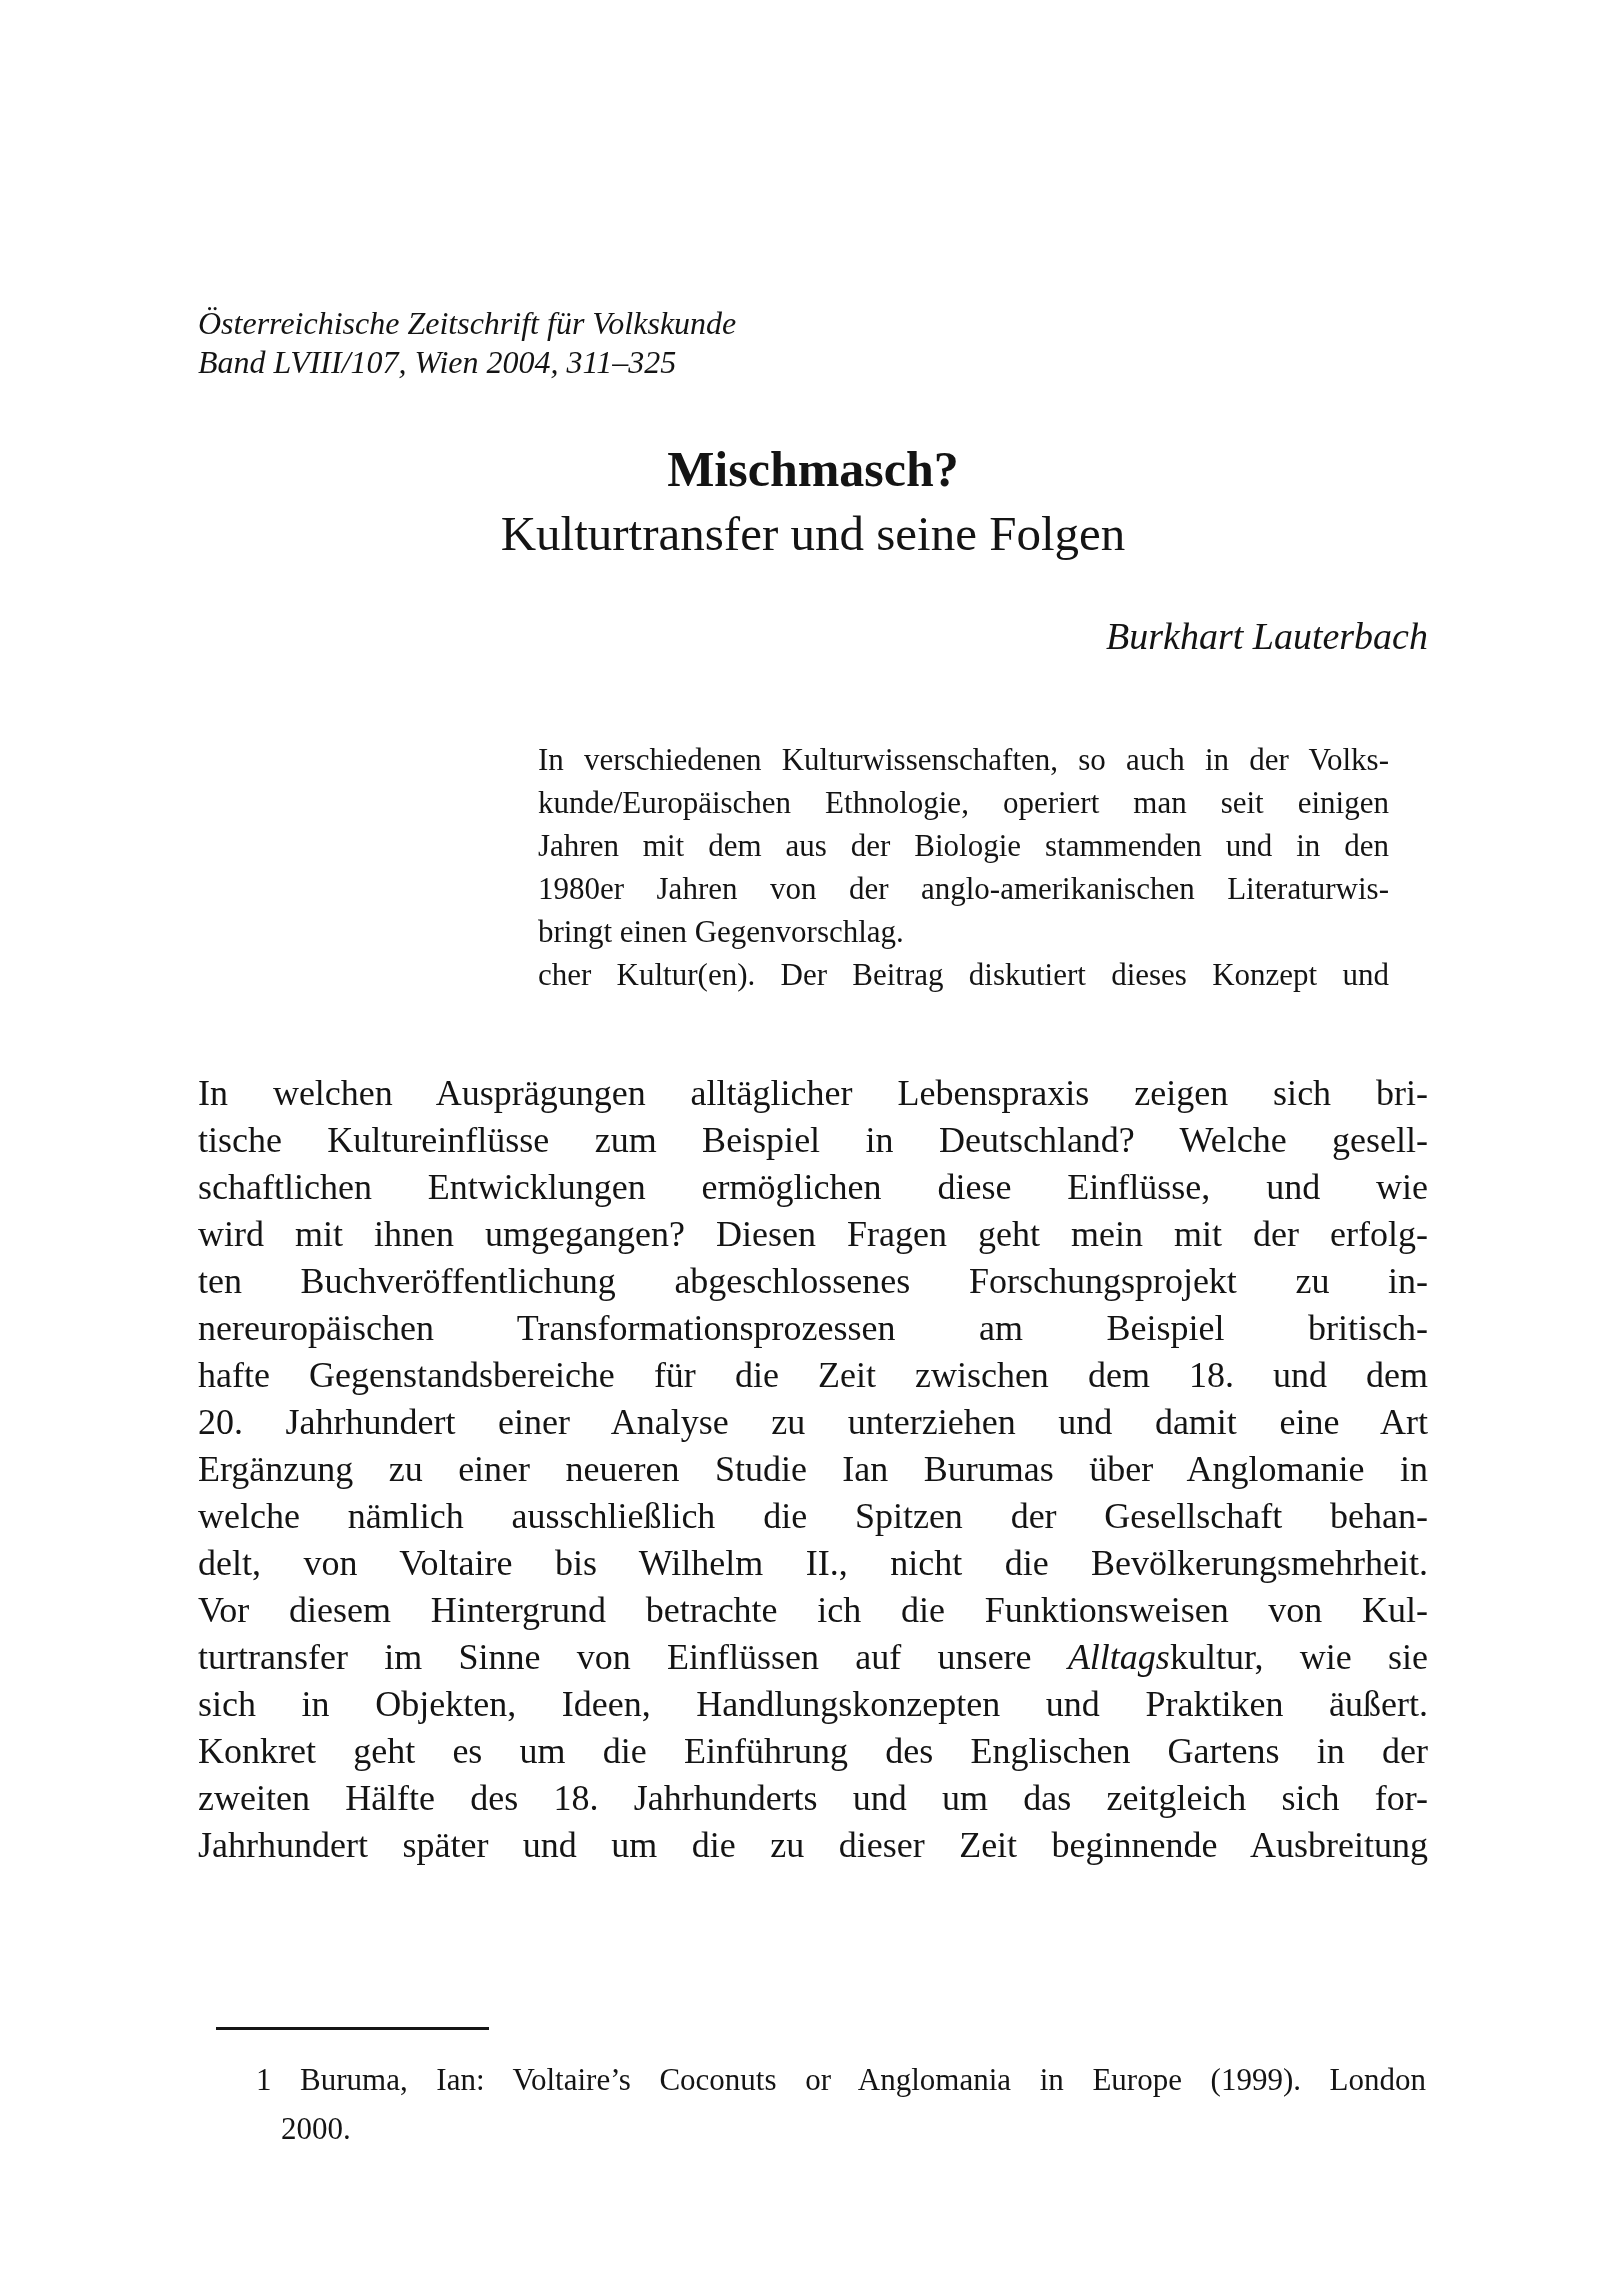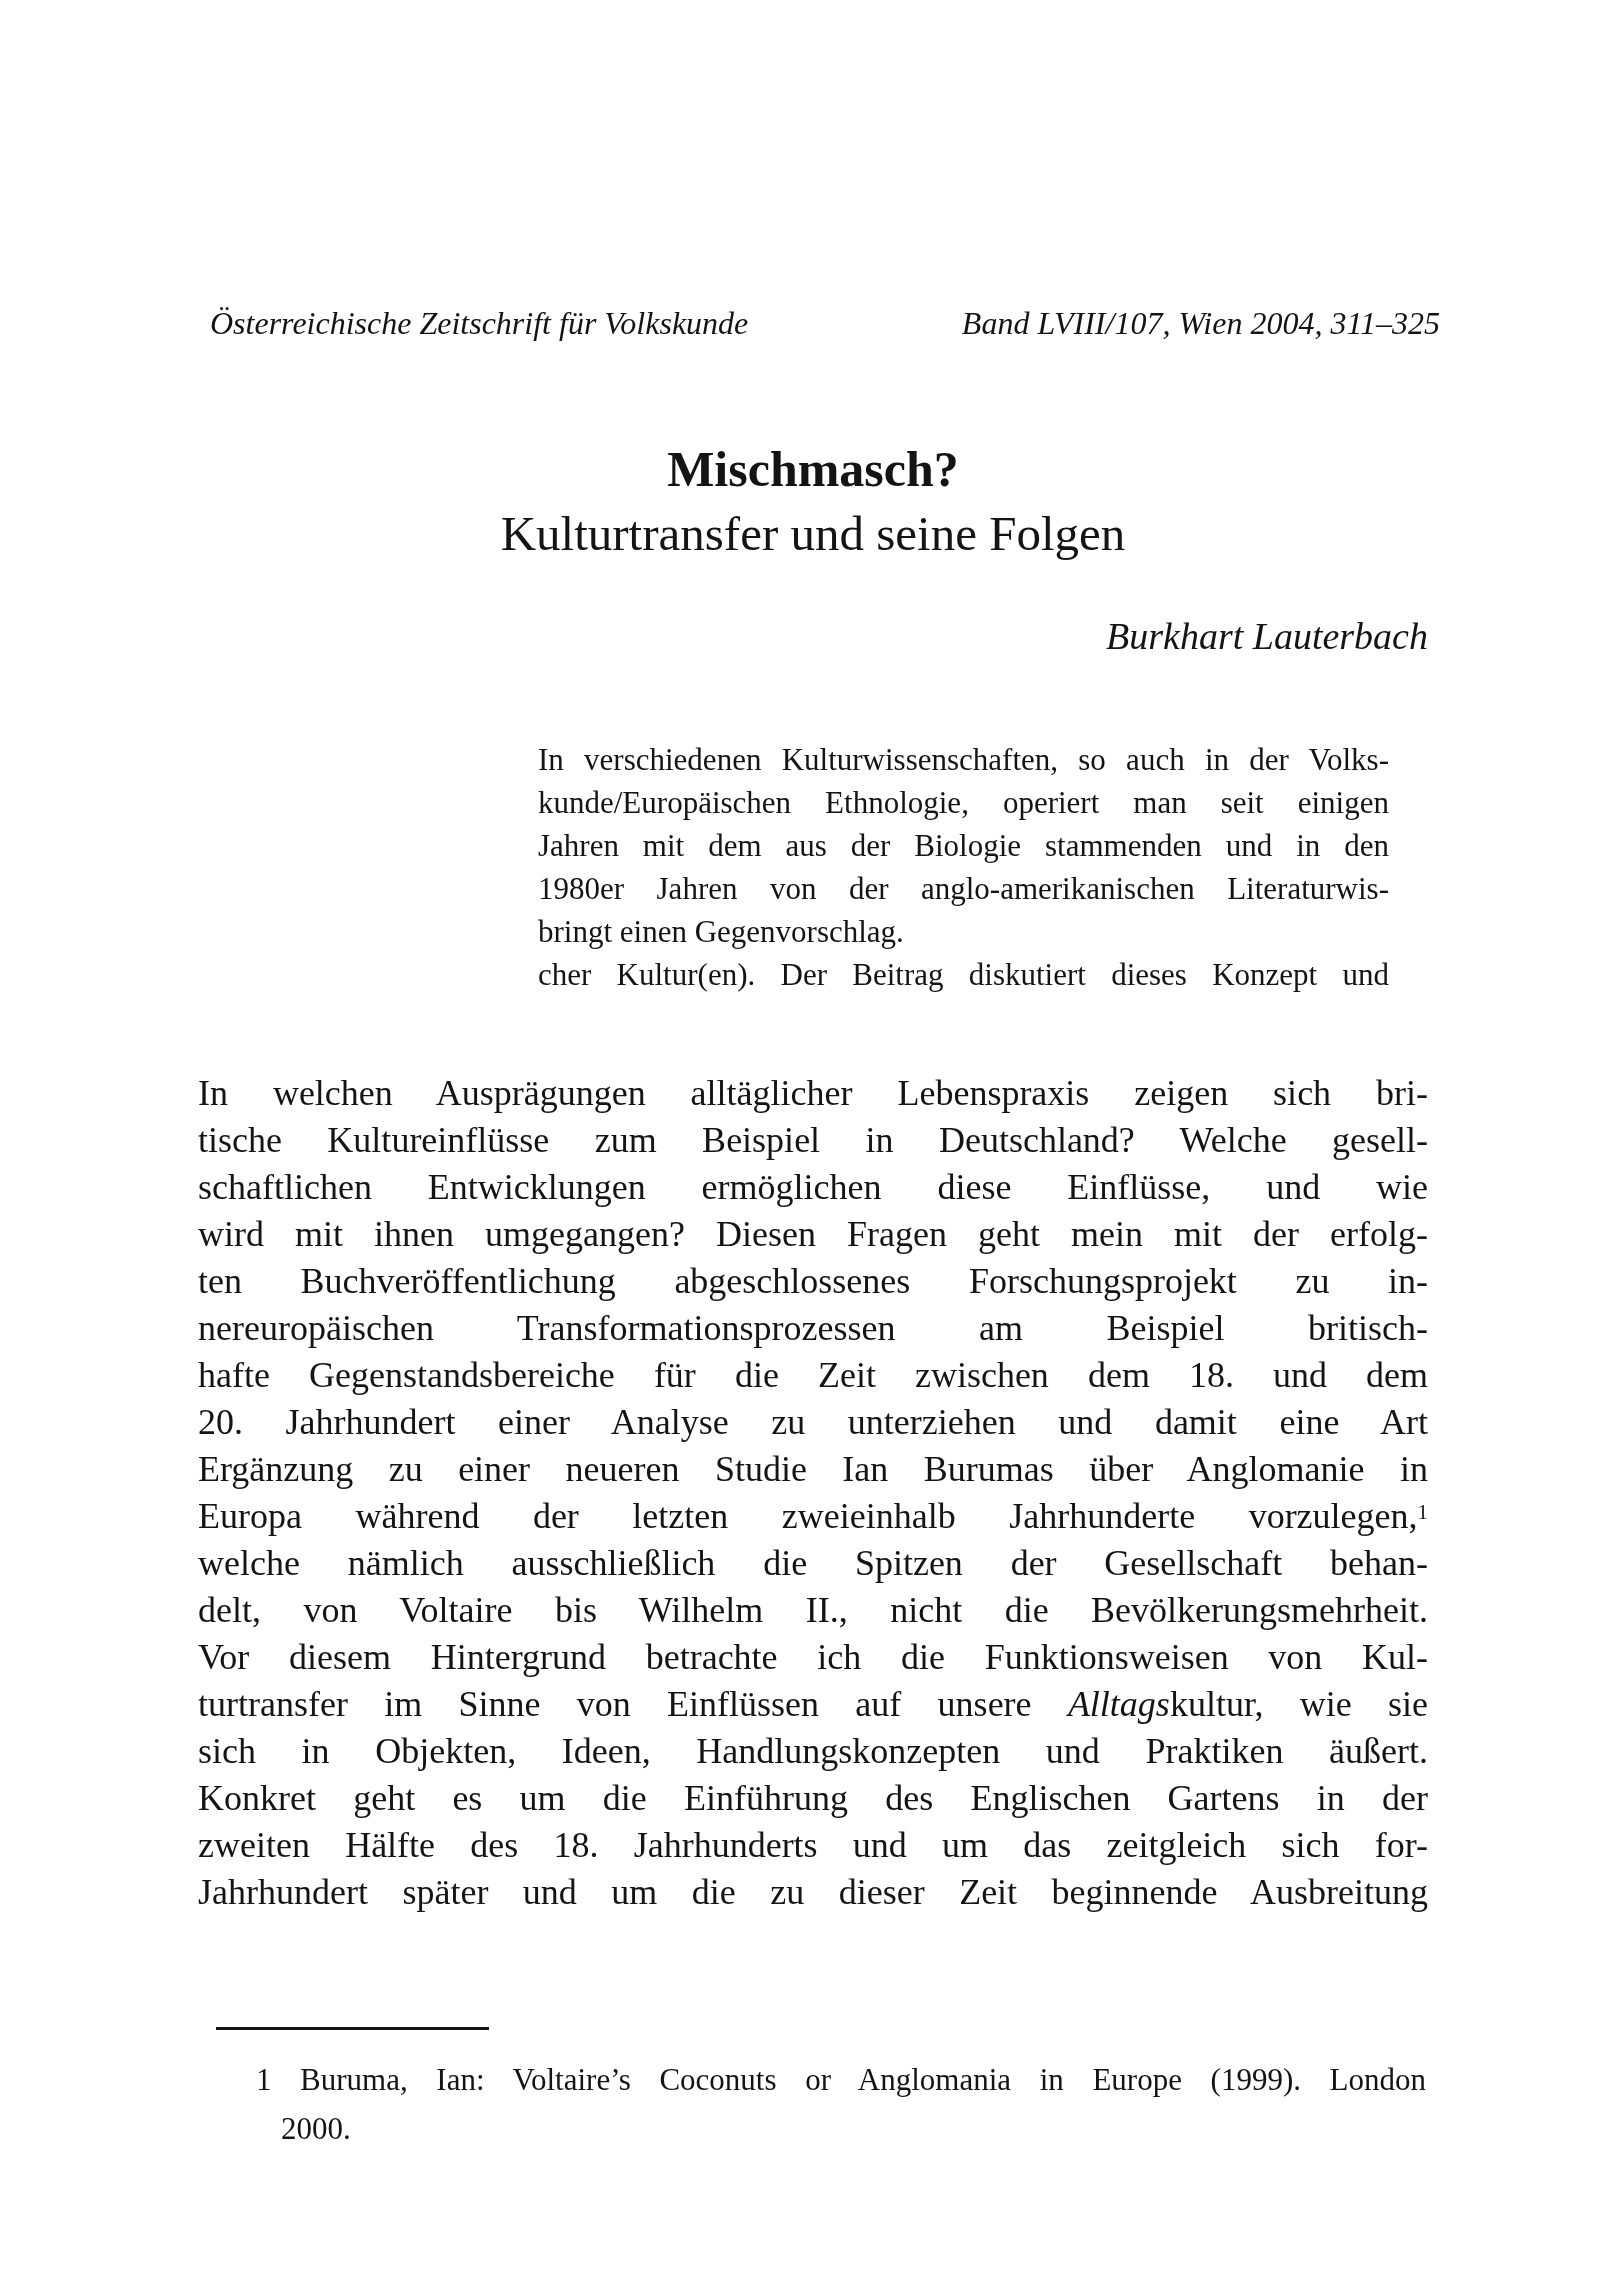--- a/index.html
+++ b/index.html
@@ -13,25 +13,26 @@
     height: 2295px;
     background: #ffffff;
     color: #141414;
     font-family: "Liberation Serif", "DejaVu Serif", serif;
     overflow: hidden;
   }
   .abs { position: absolute; }
 
   
   .runhead {
-    top: 304px; left: 210px; width: 1230px;
+    top: 304px; left: 198px; width: 1230px;
     display: flex; justify-content: space-between;
     font-style: italic;
     font-size: 32px; line-height: 39px;
     white-space: nowrap;
+    flex-direction: column;
   }
 
   
   .title {
     top: 441px; left: 198px; width: 1230px;
     text-align: center;
     font-weight: bold;
     font-size: 50px; line-height: 57px;
   }
   .subtitle {
@@ -120,21 +121,20 @@
   <div class="abs bodytext">
       <div class="tline"><span>In welchen Ausprägungen alltäglicher Lebenspraxis zeigen sich bri-</span></div>
       <div class="tline"><span>tische Kultureinflüsse zum Beispiel in Deutschland? Welche gesell-</span></div>
       <div class="tline"><span>schaftlichen Entwicklungen ermöglichen diese Einflüsse, und wie</span></div>
       <div class="tline"><span>wird mit ihnen umgegangen? Diesen Fragen geht mein mit der erfolg-</span></div>
       <div class="tline"><span>ten Buchveröffentlichung abgeschlossenes Forschungsprojekt zu in-</span></div>
       <div class="tline"><span>nereuropäischen Transformationsprozessen am Beispiel britisch-</span></div>
       <div class="tline"><span>hafte Gegenstandsbereiche für die Zeit zwischen dem 18. und dem</span></div>
       <div class="tline"><span>20. Jahrhundert einer Analyse zu unterziehen und damit eine Art</span></div>
       <div class="tline"><span>Ergänzung zu einer neueren Studie Ian Burumas über Anglomanie in</span></div>
-      <div class="tline"><span>Europa während der letzten zweieinhalb Jahrhunderte vorzulegen,</span><span class="seg-sup">1</span></div>
       <div class="tline"><span>welche nämlich ausschließlich die Spitzen der Gesellschaft behan-</span></div>
       <div class="tline"><span>delt, von Voltaire bis Wilhelm II., nicht die Bevölkerungsmehrheit.</span></div>
       <div class="tline"><span>Vor diesem Hintergrund betrachte ich die Funktionsweisen von Kul-</span></div>
       <div class="tline"><span>turtransfer im Sinne von Einflüssen auf unsere </span><span class="seg-italic">Alltags</span><span>kultur, wie sie</span></div>
       <div class="tline"><span>sich in Objekten, Ideen, Handlungskonzepten und Praktiken äußert.</span></div>
       <div class="tline"><span>Konkret geht es um die Einführung des Englischen Gartens in der</span></div>
       <div class="tline"><span>zweiten Hälfte des 18. Jahrhunderts und um das zeitgleich sich for-</span></div>
       <div class="tline"><span>Jahrhundert später und um die zu dieser Zeit beginnende Ausbreitung</span></div>
     </div>
 

